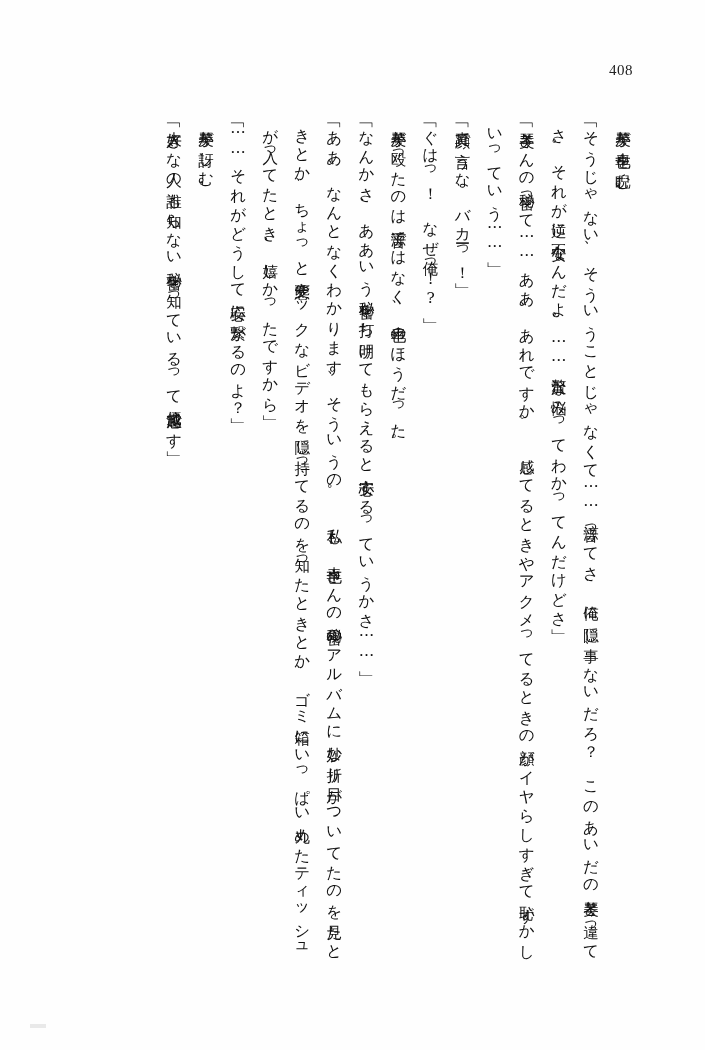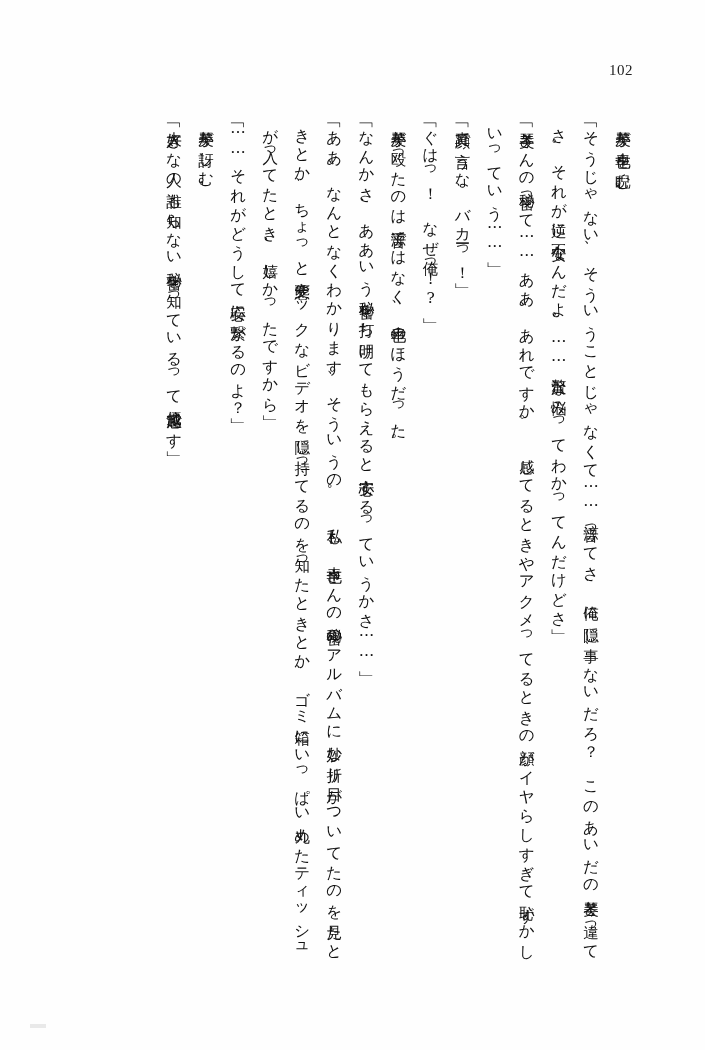--- a/index.html
+++ b/index.html
@@ -68,21 +68,21 @@
     width: 16px;
     height: 4px;
     background: #e9e9e9;
   }
 </style>
 </head>
 <body>
 
 <div class="page">
 
-  <div class="page-number">102</div>
+  <div class="page-number">408</div>
 
   <div class="text-body">
     <p>美琴が幸也を睨む。</p>
     <p>「そうじゃない、そういうことじゃなくて……涼音ってさ、俺に隠し事、ないだろ？　このあいだの美琴と違ってさ。それが逆に不安なんだよ。……贅沢な悩みってわかってんだけどさ」</p>
     <p>「美琴さんの秘密って……ああ、あれですか。　感じてるときやアクメってるときの顔がイヤらしすぎて恥ずかしいっていう……」</p>
     <p>「真顔で言うな、バカーっ！」</p>
     <p>「ぐはっ！　なぜ俺っ!?」</p>
     <p>美琴が殴ったのは涼音ではなく、幸也のほうだった。</p>
     <p>「なんかさ、ああいう秘密を打ち明けてもらえると安心するっていうかさ……」</p>
     <p>「ああ、なんとなくわかります、そういうの。　私も、幸也さんの秘密のアルバムに妙な折り目がついてたのを見たときとか、ちょっと変態チックなビデオを隠し持ってるのを知ったときとか、ゴミ箱にいっぱい丸めたティッシュが入ってたとき、嬉しかったですから」</p>

